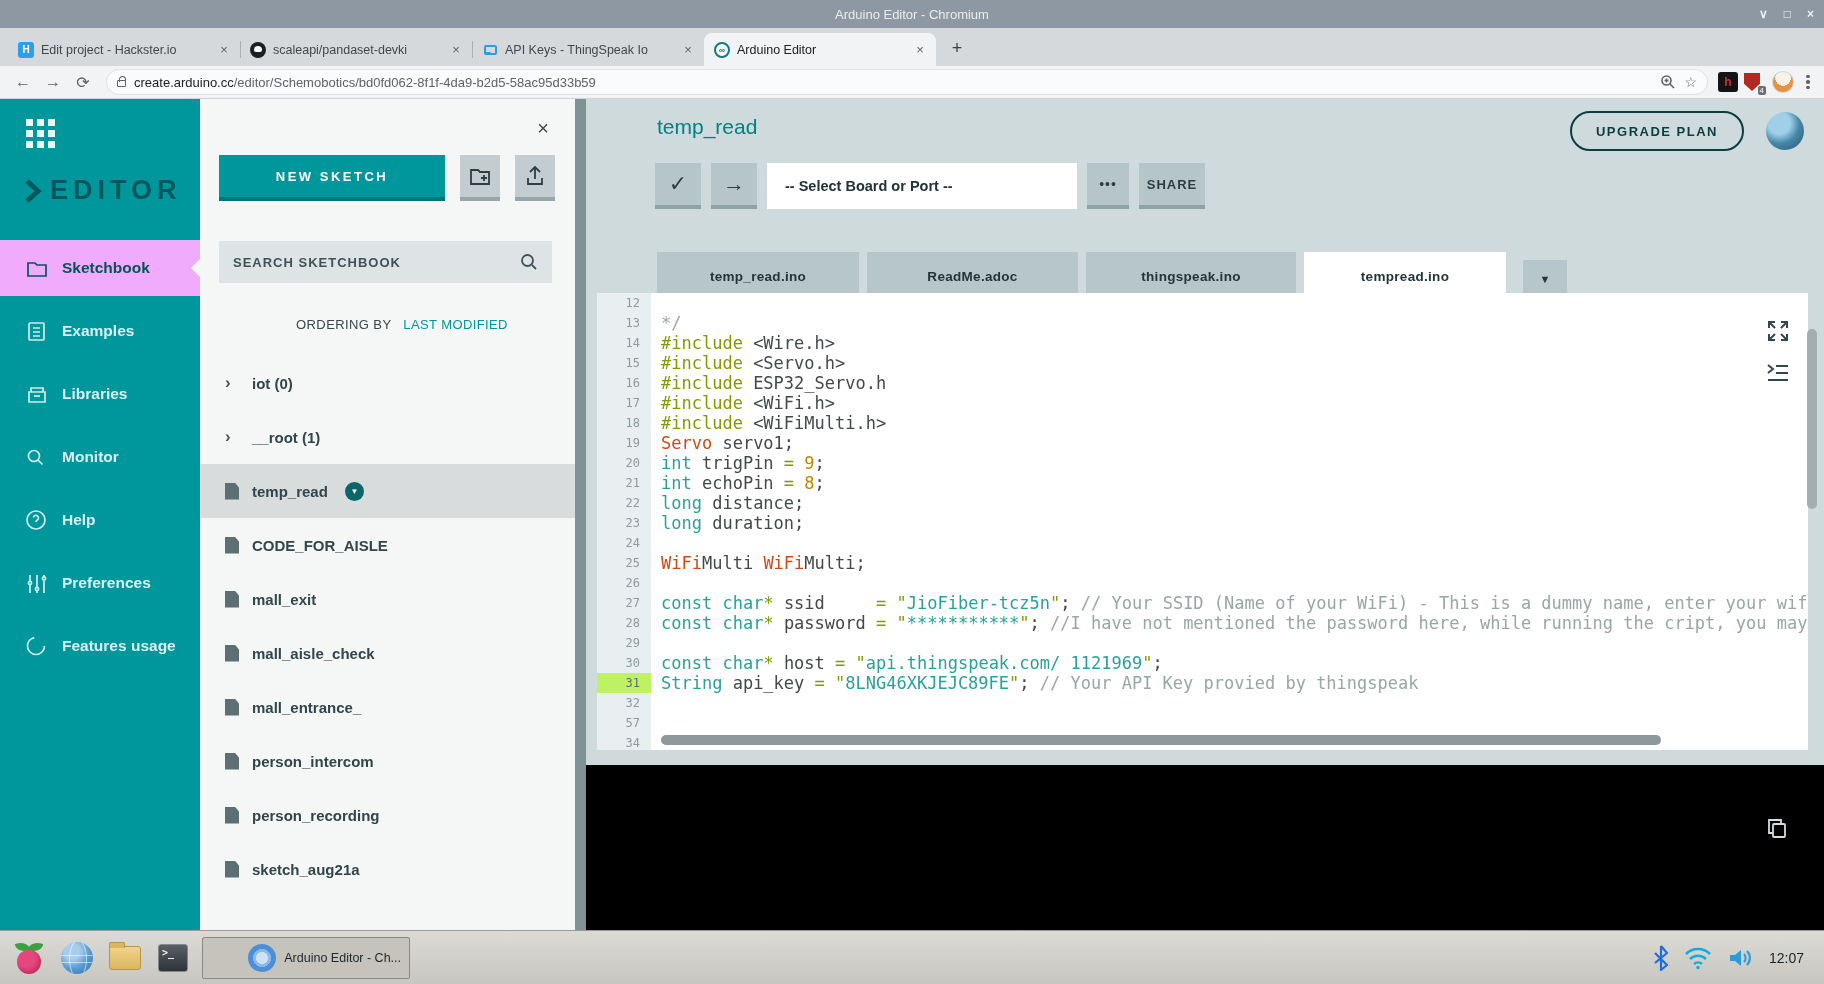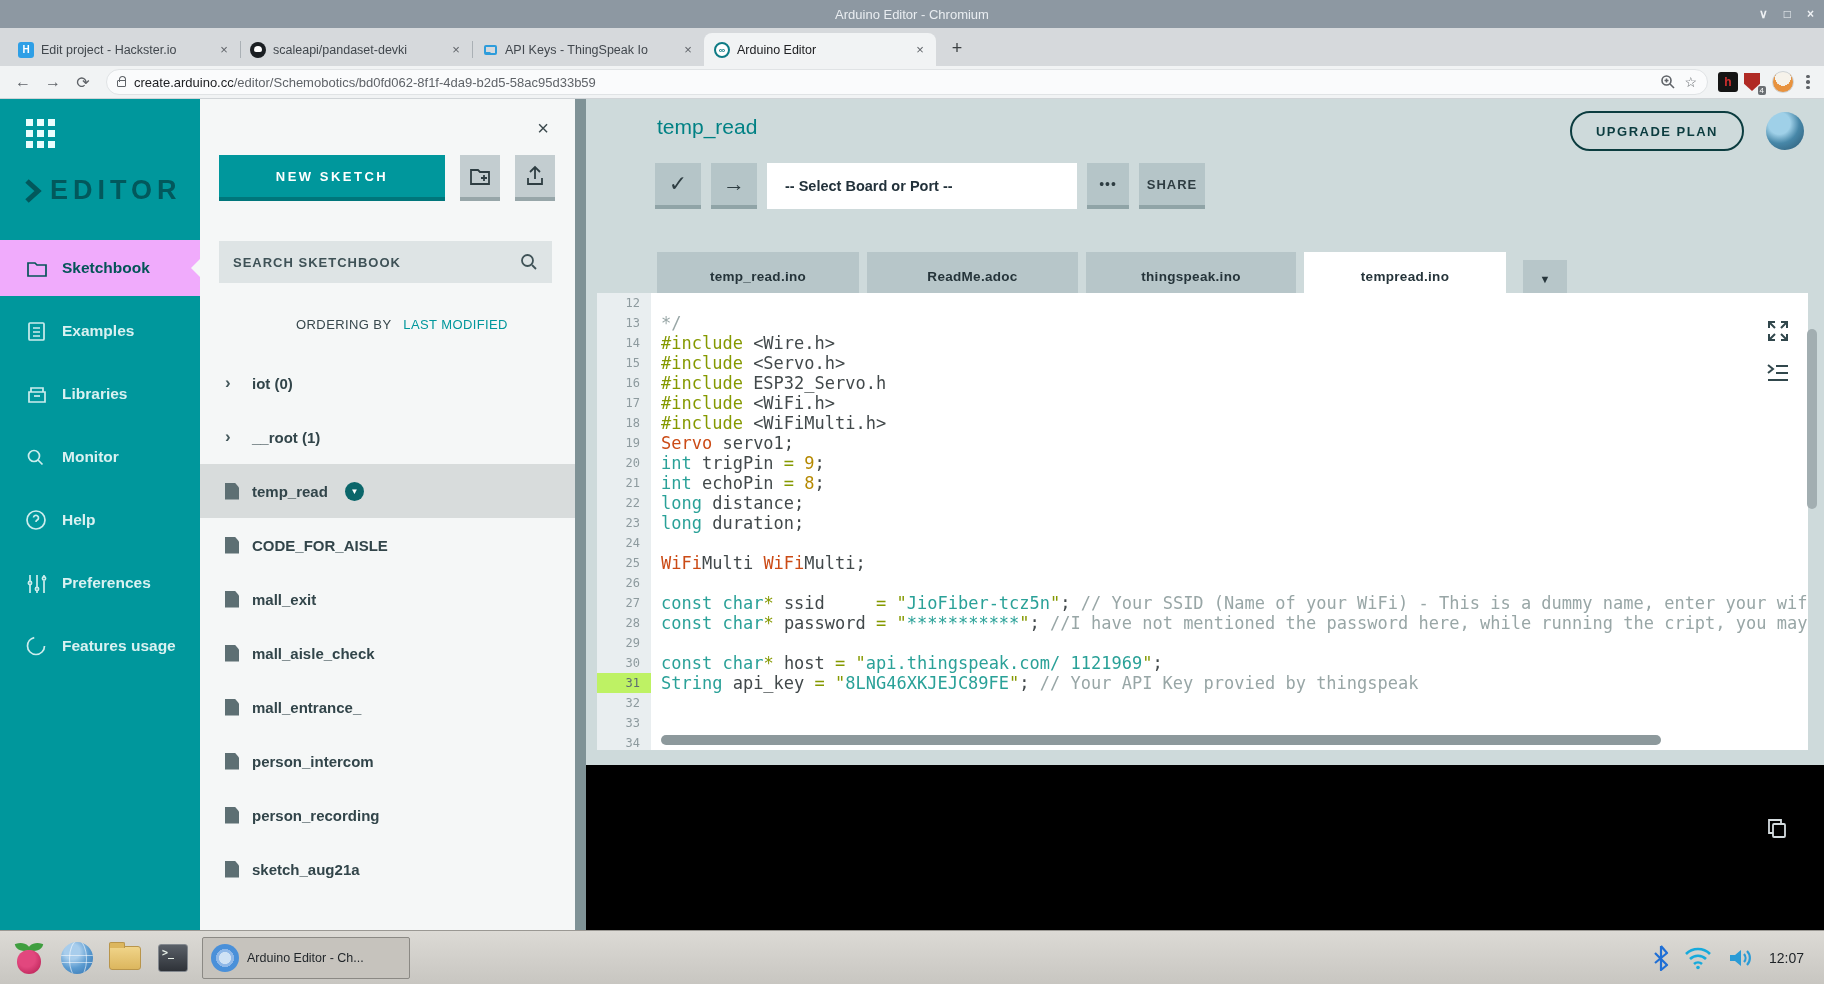--- a/index.html
+++ b/index.html
@@ -127,21 +127,21 @@
   .rasp .berry { position:absolute; left:3px; top:8px; width:24px; height:24px; background:radial-gradient(circle at 40% 35%, #e2477e 0 40%, #b01a4e 100%); border-radius:48% 48% 50% 50%; }
   .rasp .leaf { position:absolute; top:0; width:13px; height:10px; background:#3f9e3f; border-radius:0 90% 0 90%; }
   .rasp .leaf.l { left:2px; transform:rotate(-18deg); }
   .rasp .leaf.r { right:2px; transform:rotate(18deg) scaleX(-1); }
   .globe { width:32px; height:32px; border-radius:50%; background:radial-gradient(circle at 35% 30%, #a8cdec 0 25%, #5b9bd0 55%, #2f6fad 100%); position:relative; overflow:hidden; }
   .globe::before { content:""; position:absolute; left:8px; top:-2px; width:16px; height:36px; border:1.5px solid rgba(255,255,255,.55); border-radius:50%; }
   .globe::after { content:""; position:absolute; left:-2px; top:13px; width:36px; height:6px; border-top:1.5px solid rgba(255,255,255,.55); border-bottom:1.5px solid rgba(255,255,255,.55); }
   .folder-ic { width:32px; height:24px; background:linear-gradient(#f0d489,#dcb65e); border-radius:2px 3px 3px 3px; position:relative; border:1px solid #b9954a; }
   .folder-ic::before { content:""; position:absolute; left:-1px; top:-5px; width:14px; height:5px; background:#dcb65e; border:1px solid #b9954a; border-bottom:none; border-radius:2px 2px 0 0; }
   .term-ic { width:30px; height:28px; background:linear-gradient(#5a6068,#2e3238); border:1px solid #83888e; border-radius:3px; color:#e8f0e8; font-family:"DejaVu Sans Mono",monospace; font-size:10px; font-weight:bold; display:flex; padding:2px 0 0 3px; }
-  .taskbtn { height:42px; width:208px; background:#c6c3bd; border:1px solid #8b8984; border-radius:2px; display:flex; align-items:center; gap:8px; padding:0 8px; font-size:12.5px; color:#1f2428; cursor:pointer; }
+  .taskbtn { height:42px; width:208px; background:#c6c3bd; border:1px solid #8b8984; border-radius:2px; display:flex; align-items:center; gap:8px; padding:0 8px; font-size:12.5px; color:#1f2428; cursor:pointer;justify-content:flex-end; }
   .chromium-ic { width:28px; height:28px; border-radius:50%; background:radial-gradient(circle, #cfe2f5 0 30%, #8fb8e8 31% 45%, #4a90d9 46% 100%); flex:0 0 28px; }
   .taskbtn .tlabel { white-space:nowrap; overflow:hidden; }
   .tray { margin-left:auto; display:flex; align-items:center; gap:14px; padding-right:10px; }
   .tray svg { cursor:pointer; }
   .clock { font-size:14px; color:#1d2226; }
 
   svg { display:block; }
 </style>
 </head>
 <body>
@@ -400,21 +400,21 @@
             <div class="gut-cell">23</div>
             <div class="gut-cell">24</div>
             <div class="gut-cell">25</div>
             <div class="gut-cell">26</div>
             <div class="gut-cell">27</div>
             <div class="gut-cell">28</div>
             <div class="gut-cell">29</div>
             <div class="gut-cell">30</div>
             <div class="gut-cell active">31</div>
             <div class="gut-cell">32</div>
-            <div class="gut-cell">33</div>
+            <div class="gut-cell">57</div>
             <div class="gut-cell">34</div>
           </div>
         <div class="code-col" id="code-col">
             <div class="code-line"></div>
             <div class="code-line"><span class="tk-m">*/</span></div>
             <div class="code-line"><span class="tk-p">#include</span><span class="tk-t"> &lt;Wire.h&gt;</span></div>
             <div class="code-line"><span class="tk-p">#include</span><span class="tk-t"> &lt;Servo.h&gt;</span></div>
             <div class="code-line"><span class="tk-p">#include</span><span class="tk-t"> ESP32_Servo.h</span></div>
             <div class="code-line"><span class="tk-p">#include</span><span class="tk-t"> &lt;WiFi.h&gt;</span></div>
             <div class="code-line"><span class="tk-p">#include</span><span class="tk-t"> &lt;WiFiMulti.h&gt;</span></div>

